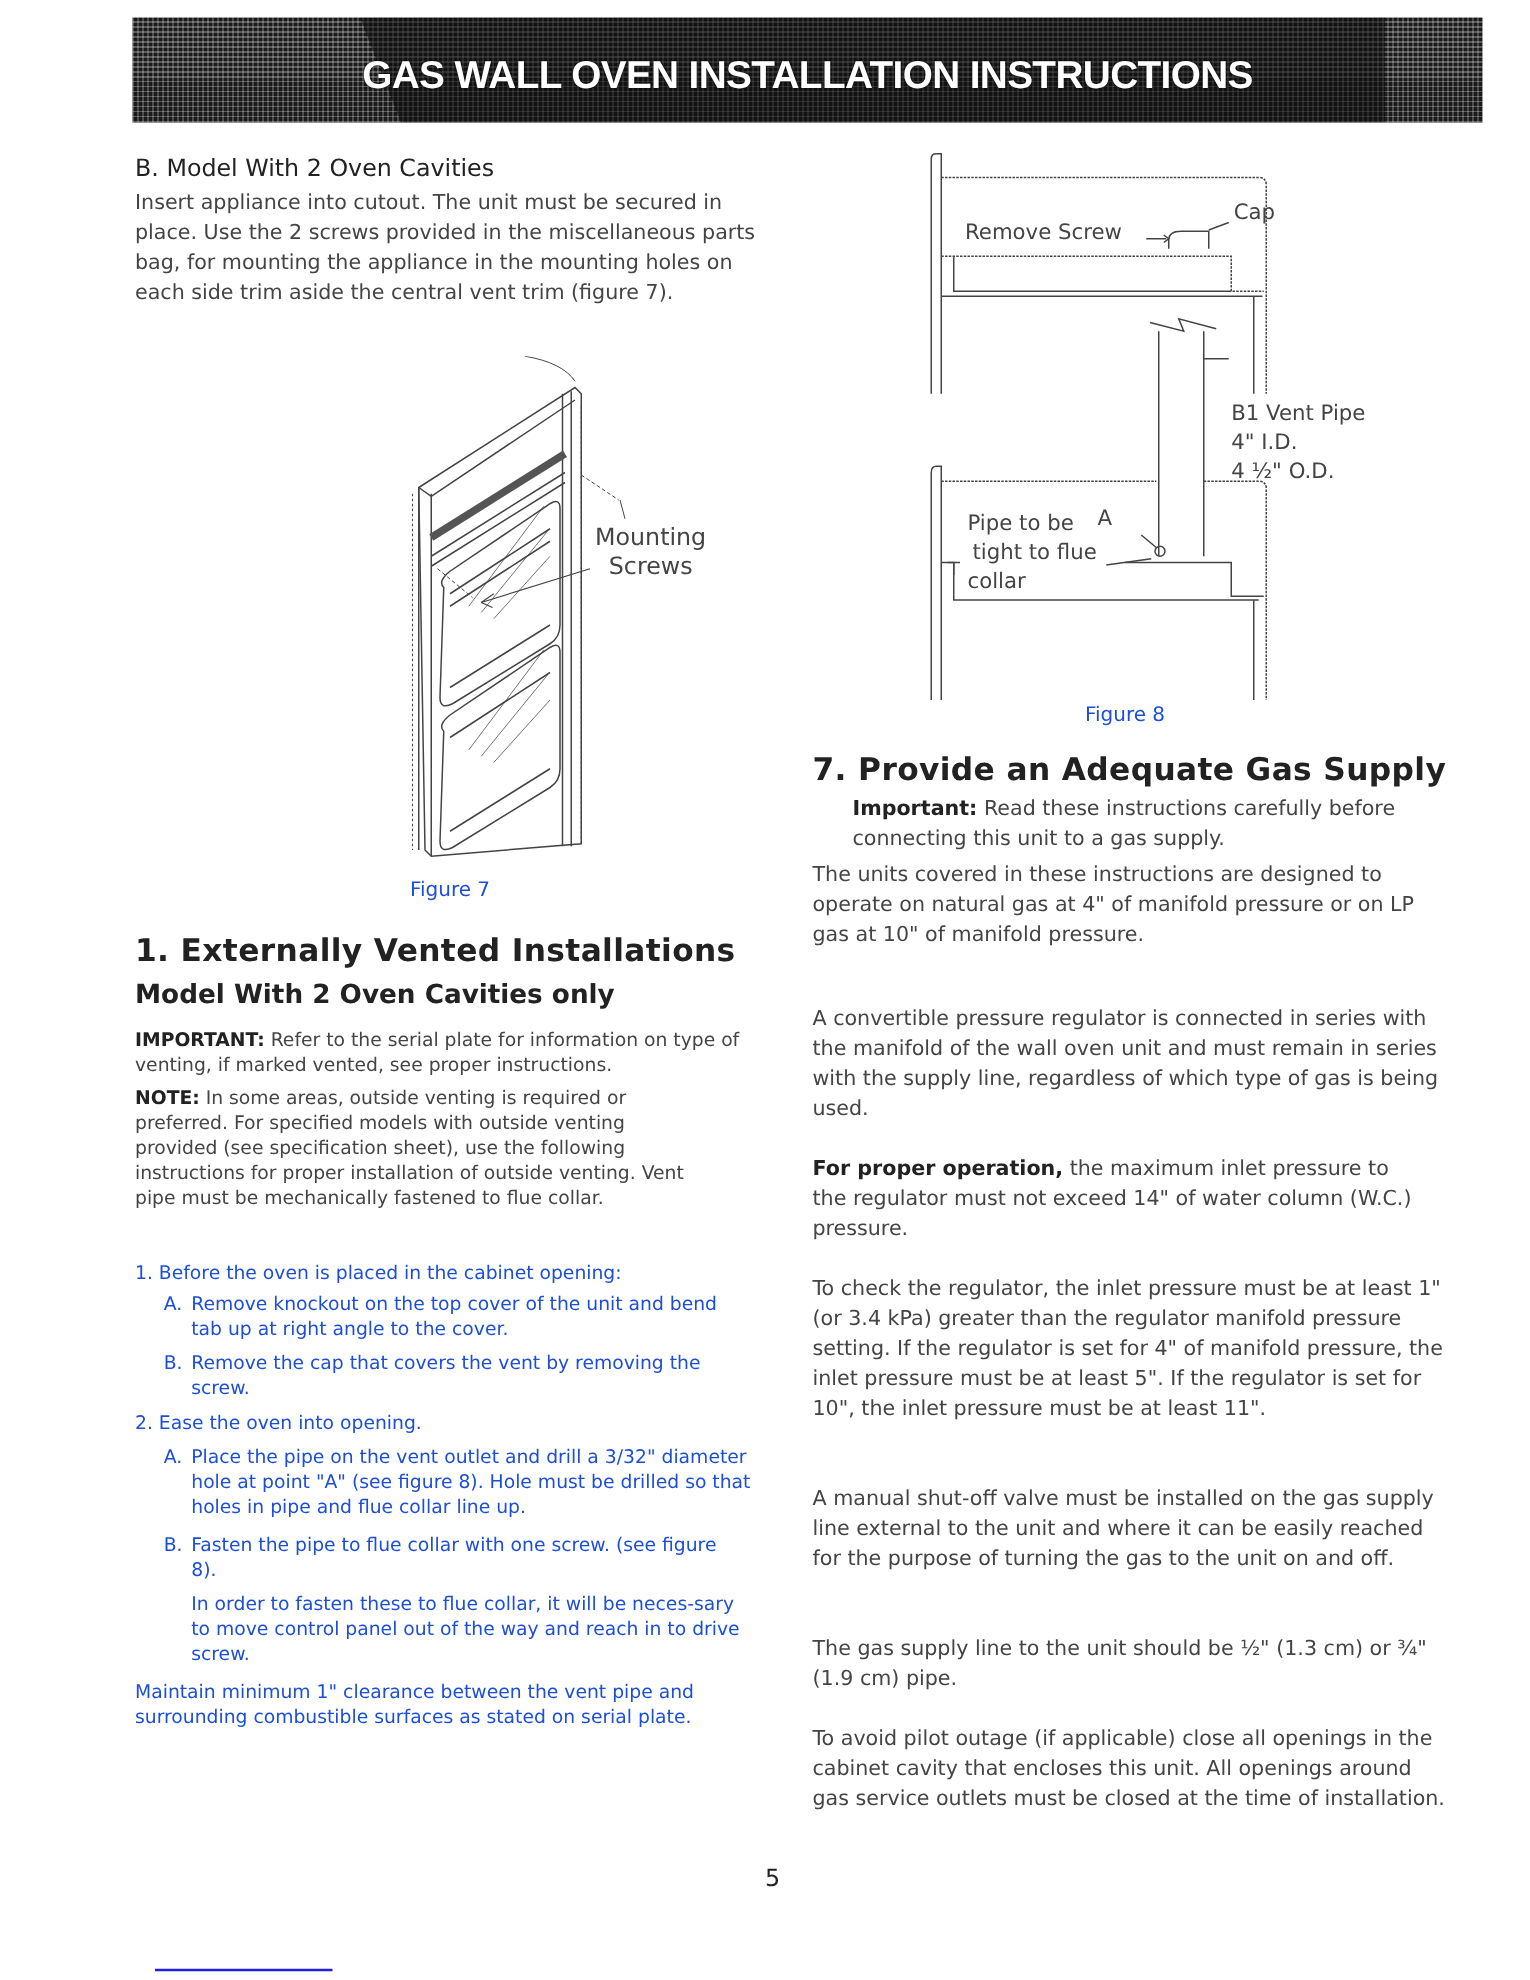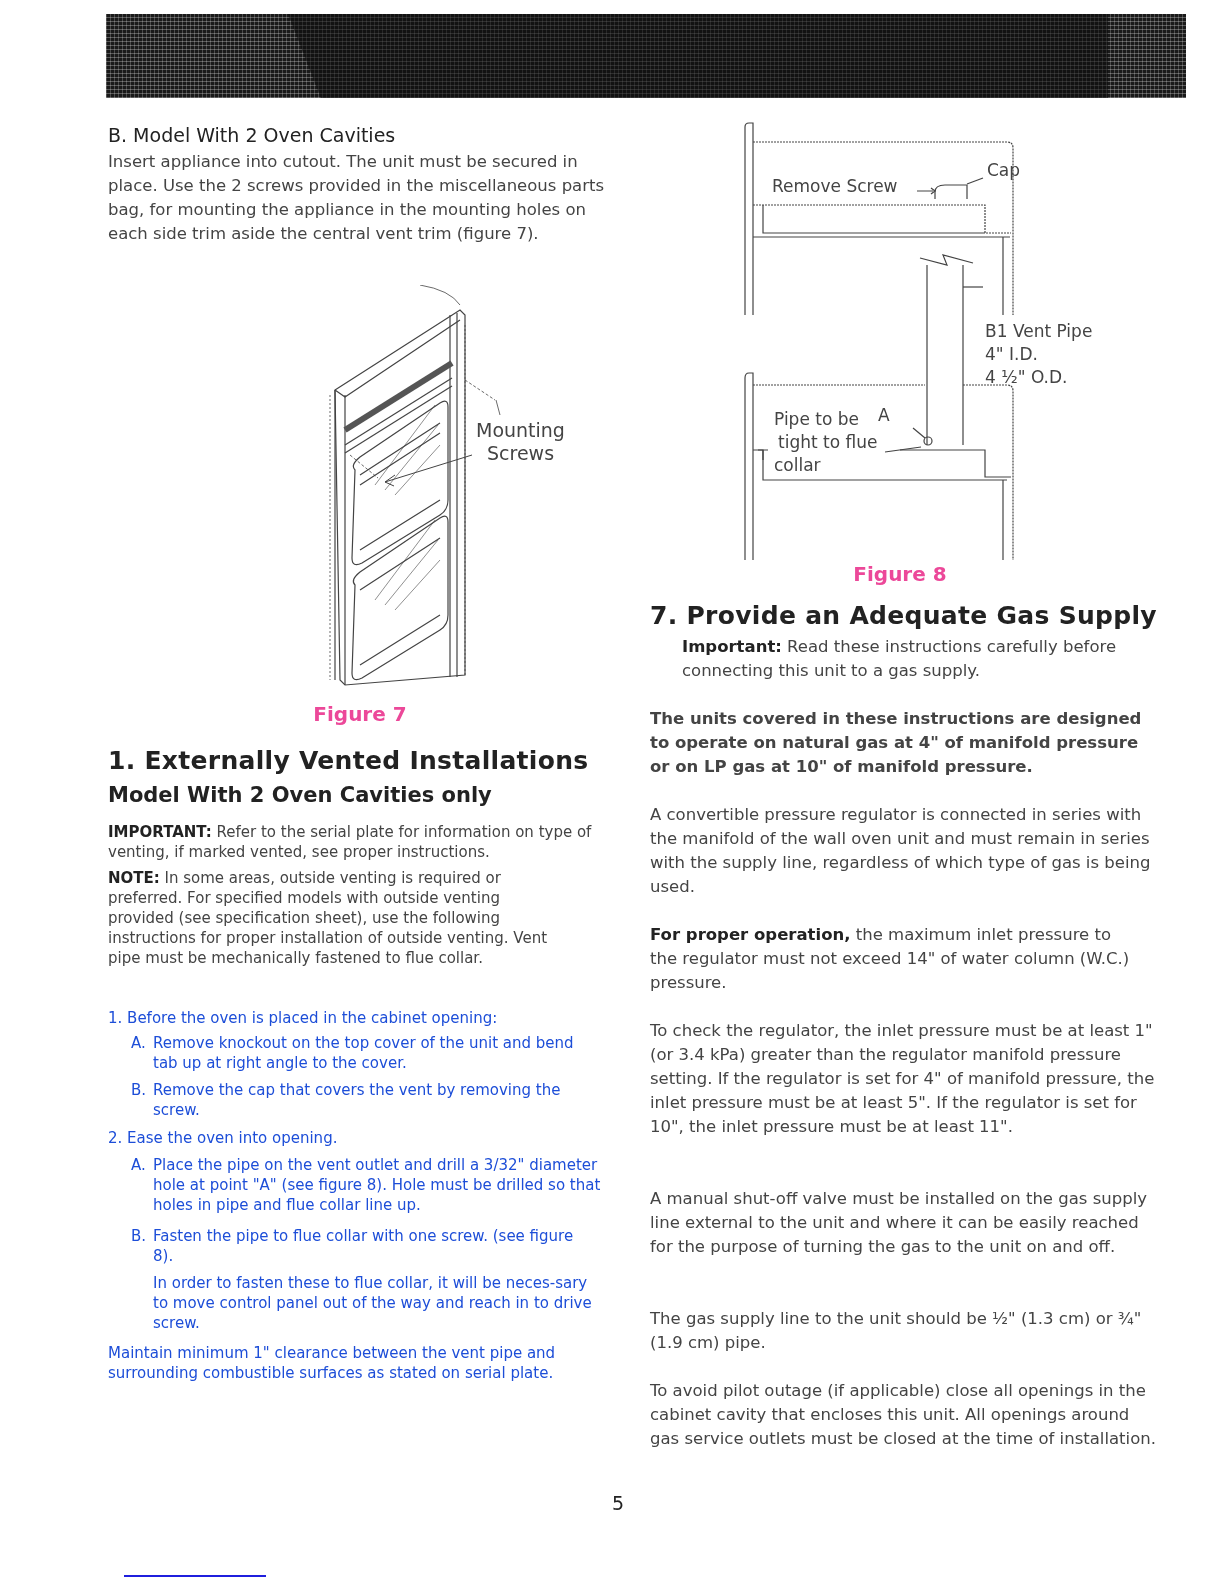--- a/index.html
+++ b/index.html
@@ -16,31 +16,32 @@
             clip-path: polygon(0 0, 100% 0, 100% 100%, 4% 100%); opacity: 0.55; }
   .banner-title { position: absolute; left: 0; right: 0; top: 28px; text-align: center;
             font-family: "Liberation Sans", sans-serif; font-weight: bold; font-size: 31px;
             letter-spacing: -0.5px; color: #ffffff; text-shadow: 0 0 2px #000; }
   .abs { position: absolute; }
   .h-sub { font-weight: normal; font-size: 19px; color: #222; }
   .p { font-size: 16.5px; line-height: 24px; color: #444; }
   .p-sm { font-size: 15px; line-height: 20px; color: #444; }
   .h-big { font-weight: bold; font-size: 25px; color: #222; letter-spacing: 0.3px; }
   .h-mid { font-weight: bold; font-size: 21px; color: #222; }
-  .fig-cap { font-weight: bold; font-size: 20px; color: #ec4899; text-align: center; }
+  .fig-cap { font-weight: normal; font-size: 16px; color: #1d4ed8; text-align: center; }
   b.lead { color: #222; }
   .list-item { position: absolute; font-size: 15px; line-height: 20px; color: #1d4ed8; }
   .page-num { font-size: 19px; color: #222; }
   .blue-line { position: absolute; left: 124px; top: 1575px; width: 142px; height: 2px; background: #1f1fdd; }
 </style>
 </head>
 <body>
 
 <div class="banner">
   <div class="slant"></div>
+  <div class="banner-title">GAS WALL OVEN INSTALLATION INSTRUCTIONS</div>
 </div>
 
 <div class="abs h-sub" style="left:108px; top:124px;">B.  Model With 2 Oven Cavities</div>
 <div class="abs p" style="left:108px; top:150px; width:510px;">Insert appliance into cutout.  The unit must be secured in place.  Use the 2 screws provided in the miscellaneous parts bag, for mounting the appliance in the mounting holes on each side trim aside the central vent trim (figure 7).</div>
 
 <svg class="abs" style="left:300px; top:285px;" width="300" height="410" viewBox="0 0 300 410">
   <g stroke="#444" fill="none" stroke-width="1.2">
     <path d="M120 0 Q150 5 160 20" stroke-width="0.8"></path>
 
     <path d="M35 105 L160 25 L165 30 L165 390 L45 400 L40 395 Z"></path>
@@ -155,21 +156,21 @@
   <span style="position:absolute; left:0;">B.</span>
   <div style="margin-left:22px;">Fasten the pipe to flue collar with one screw. (see figure 8).</div>
 </div>
 <div class="list-item" style="left:153px; top:1273px; width:450px;">In order to fasten these to flue collar, it will be neces-sary to move control panel out of the way and reach in to drive screw.</div>
 <div class="list-item" style="left:108px; top:1343px; width:490px;">Maintain minimum 1" clearance between the vent pipe and surrounding combustible surfaces as stated on serial plate.</div>
 
 <div class="abs h-big" style="left:650px; top:601px;">7. Provide an Adequate Gas Supply</div>
 <div class="abs p" style="left:682px; top:635px; width:470px;">
   <b class="lead">Important:</b><span>  Read these instructions carefully before connecting this unit to a gas supply.</span>
 </div>
-<div class="abs p" style="left:650px; top:707px; width:500px;font-weight:bold;">The units covered in these instructions are designed to operate on natural gas at 4" of manifold pressure or on LP gas at 10" of manifold pressure.</div>
+<div class="abs p" style="left:650px; top:688px; width:500px;">The units covered in these instructions are designed to operate on natural gas at 4" of manifold pressure or on LP gas at 10" of manifold pressure.</div>
 <div class="abs p" style="left:650px; top:803px; width:505px;">A convertible pressure regulator is connected in series with the manifold of the wall oven unit and must remain in series with the supply line, regardless of which type of gas is being used.</div>
 <div class="abs p" style="left:650px; top:923px; width:490px;">
   <b class="lead">For proper operation,</b><span> the maximum inlet pressure to the regulator must not exceed 14" of water column (W.C.) pressure.</span>
 </div>
 <div class="abs p" style="left:650px; top:1019px; width:510px;">To check the regulator, the inlet pressure must be at least 1" (or 3.4 kPa) greater than the regulator manifold pressure setting.  If the regulator is set for 4" of manifold pressure, the inlet pressure must be at least 5".  If the regulator is set for 10", the inlet pressure must be at least 11".</div>
 <div class="abs p" style="left:650px; top:1187px; width:505px;">A manual shut-off valve must be installed on the gas supply line external to the unit and where it can be easily reached for the purpose of turning the gas to the unit on and off.</div>
 <div class="abs p" style="left:650px; top:1307px; width:510px;">The gas supply line to the unit should be ½" (1.3 cm) or ¾" (1.9 cm) pipe.</div>
 <div class="abs p" style="left:650px; top:1379px; width:510px;">To avoid pilot outage (if applicable) close all openings in the cabinet cavity that encloses this unit.  All openings around gas service outlets must be closed at the time of installation.</div>
 
 <div class="abs page-num" style="left:612px; top:1492px;">5</div>

